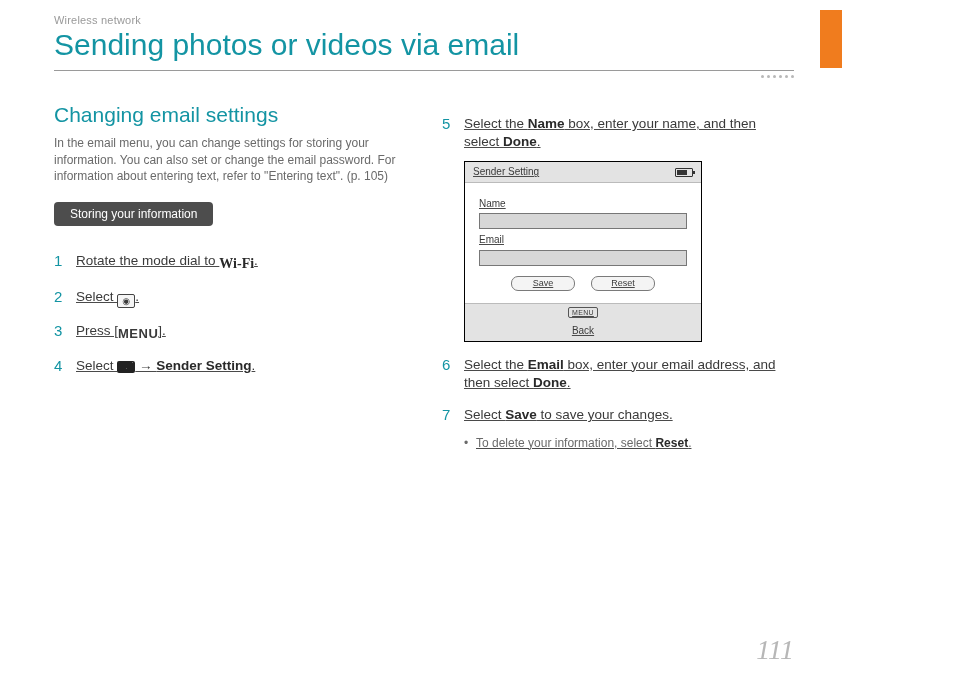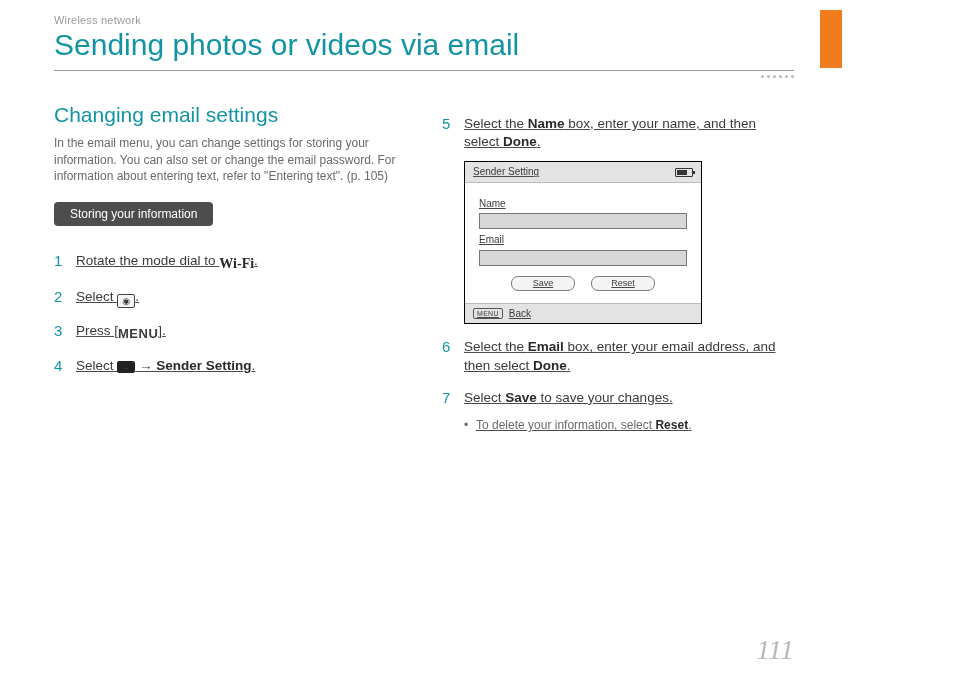--- a/index.html
+++ b/index.html
@@ -34,21 +34,21 @@
   .device { width: 238px; margin: 10px 0 2px 0; border: 1px solid #000; background: #fff; font-size: 10px; }
   .dev-top { display: flex; justify-content: space-between; align-items: center; padding: 3px 8px; background: #e3e3e3; border-bottom: 1px solid #bbb; }
   .battery { width: 18px; height: 9px; border: 1.3px solid #333; border-radius: 1px; position: relative; }
   .battery::after { content: ""; position: absolute; right: -3px; top: 2px; width: 2px; height: 3px; background: #333; }
   .battery .fill { position: absolute; left: 1px; top: 1px; bottom: 1px; width: 10px; background: #333; }
   .dev-body { padding: 10px 14px 8px; }
   .dev-label { margin: 4px 0 3px; }
   .dev-input { width: 100%; height: 16px; border: 1px solid #777; background: #d7d7d7; }
   .dev-btns { display: flex; gap: 16px; justify-content: center; margin: 10px 0 4px; }
   .dev-btn { width: 64px; height: 15px; border: 1px solid #7a7a7a; border-radius: 7px; text-align: center; font-size: 9px; line-height: 13px; background: #f4f4f4; }
-  .dev-foot { border-top: 1px solid #bbb; background: #e3e3e3; padding: 3px 8px; display: flex; align-items: center; gap: 6px; }
+  .dev-foot { border-top: 1px solid #bbb; background: #e3e3e3; padding: 3px 8px; display: flex; align-items: center; gap: 6px; flex-direction: column; }
   .menu-chip { border: 1px solid #555; border-radius: 2px; padding: 0 3px; font-size: 7px; letter-spacing: .3px; }
   .pagenum { position: absolute; right: 48px; bottom: 10px; font-size: 28px; color: #b7b7b7; font-style: italic; font-family: Georgia, 'Times New Roman', serif; }
 </style>
 </head>
 <body>
 
 <div class="page">
   <div class="orange-tab"></div>
 
   <div class="breadcrumb">Wireless network</div>

